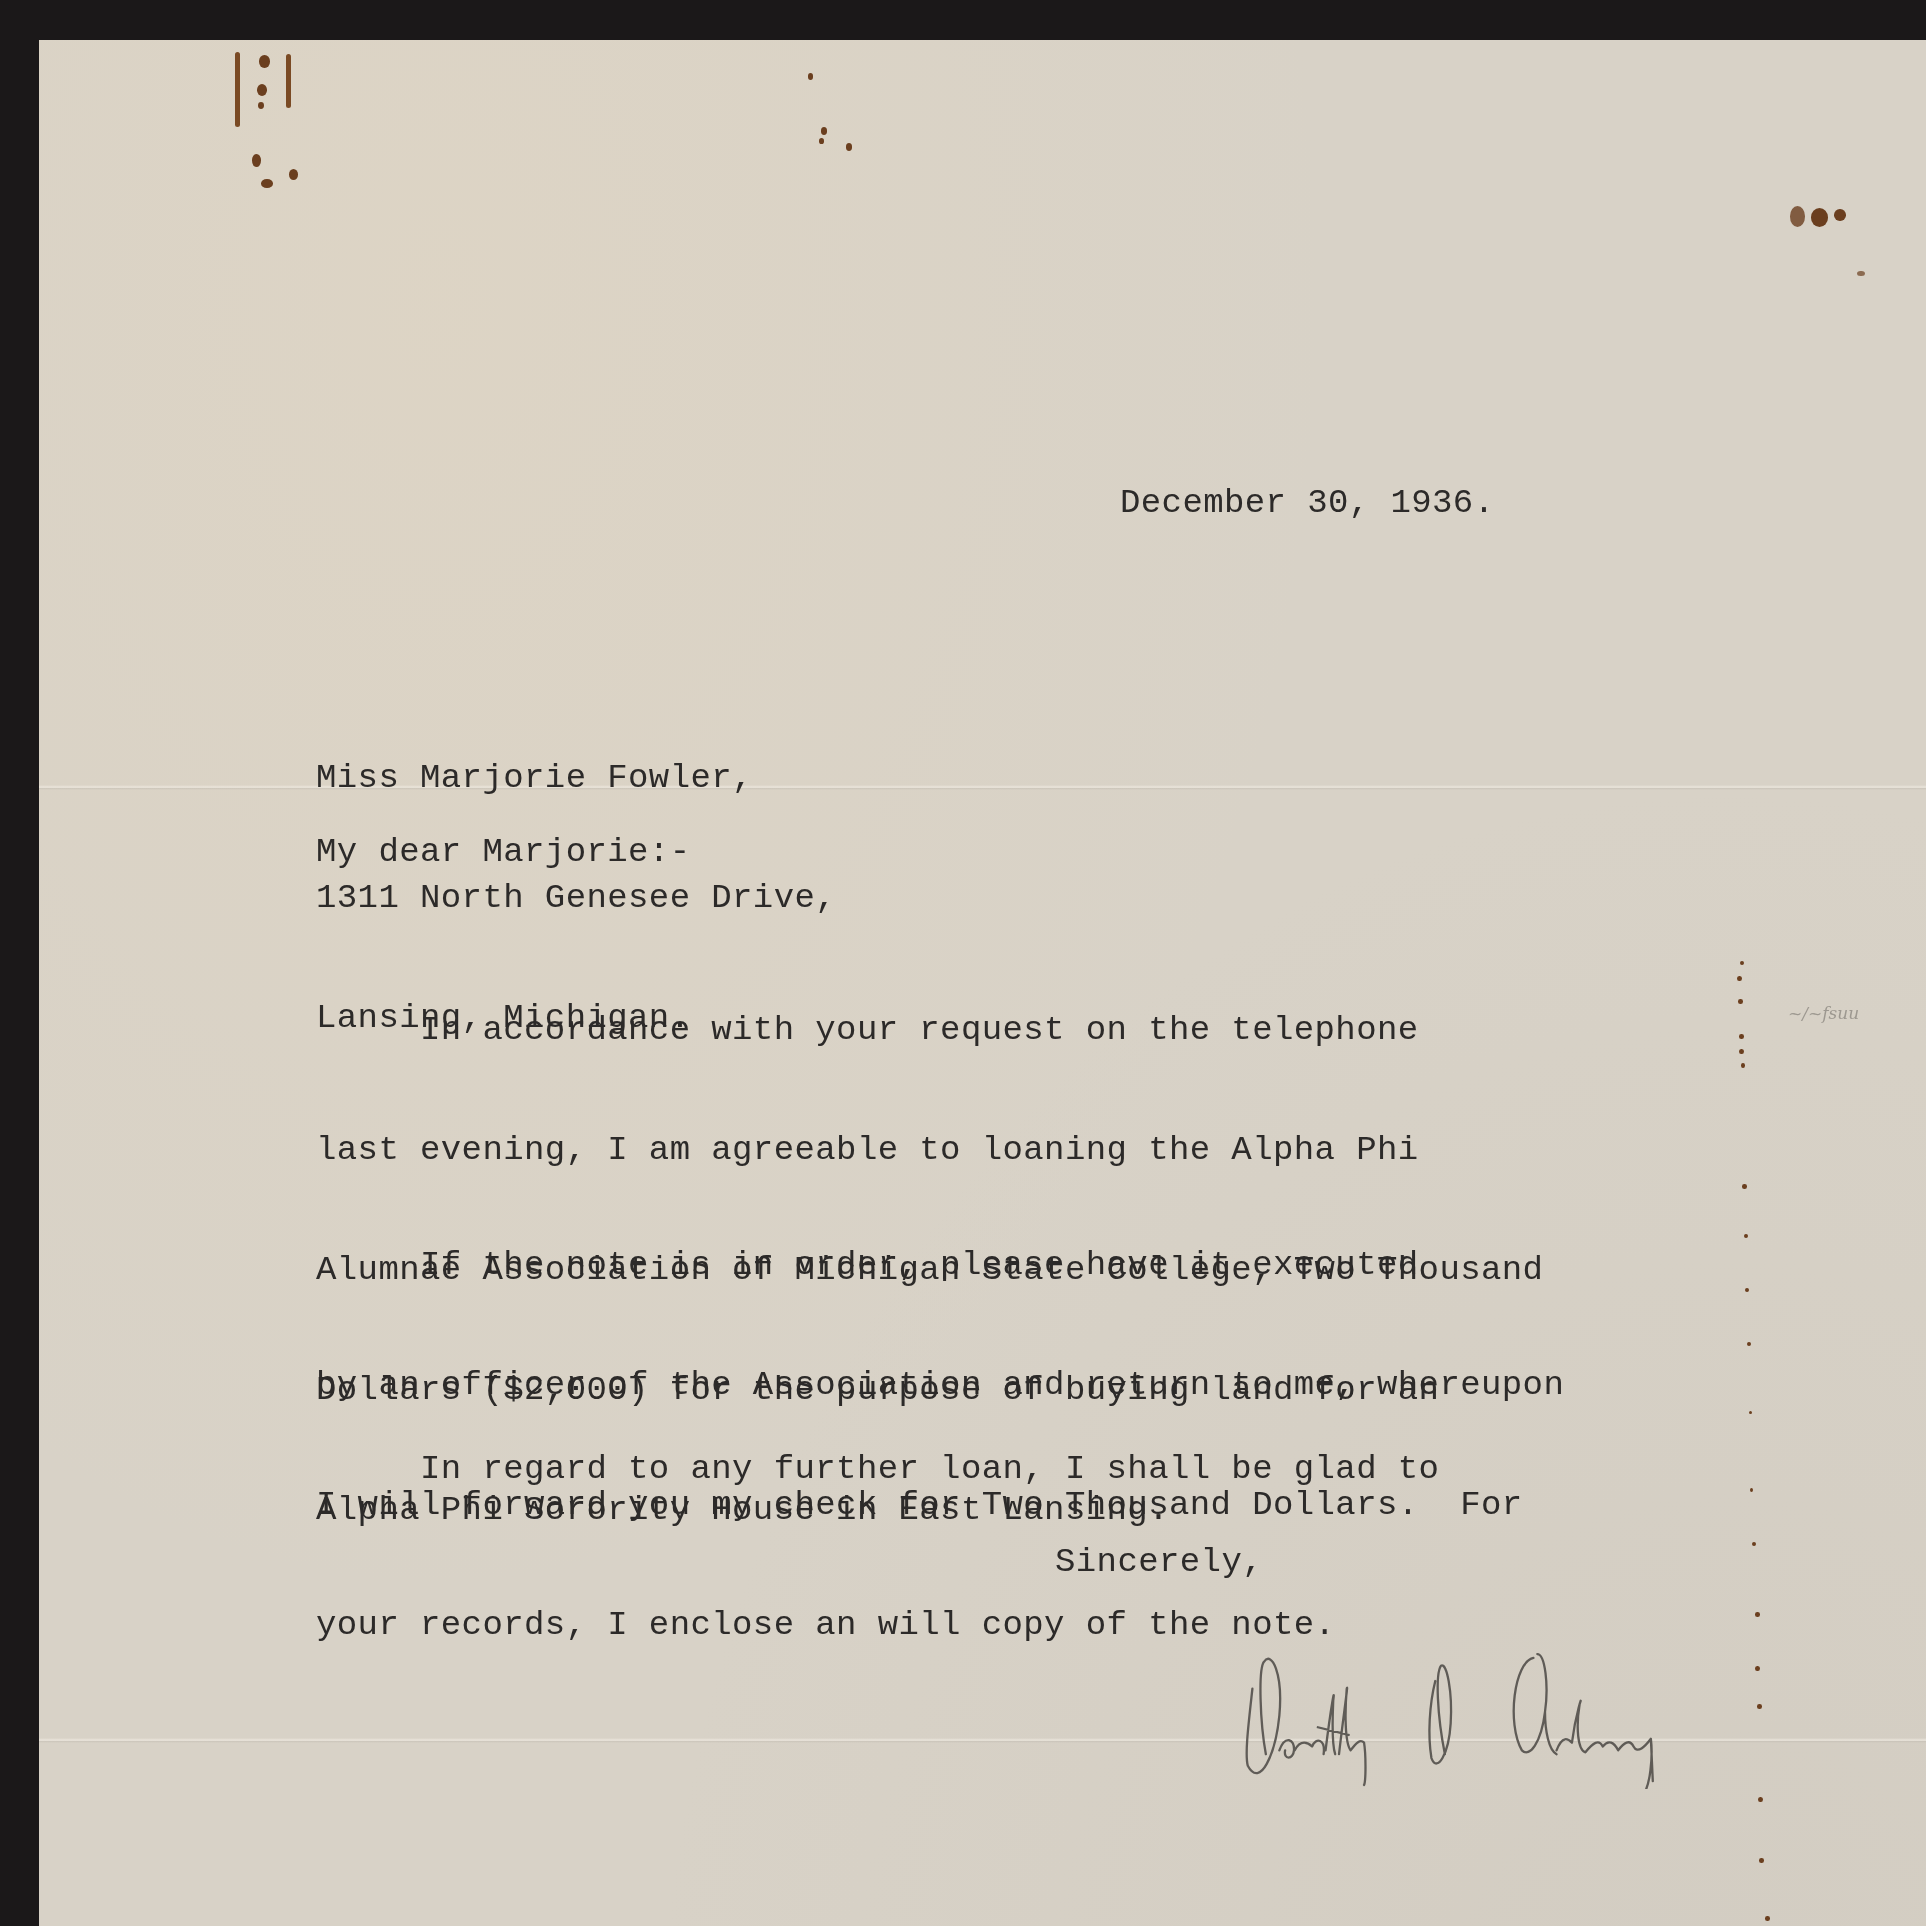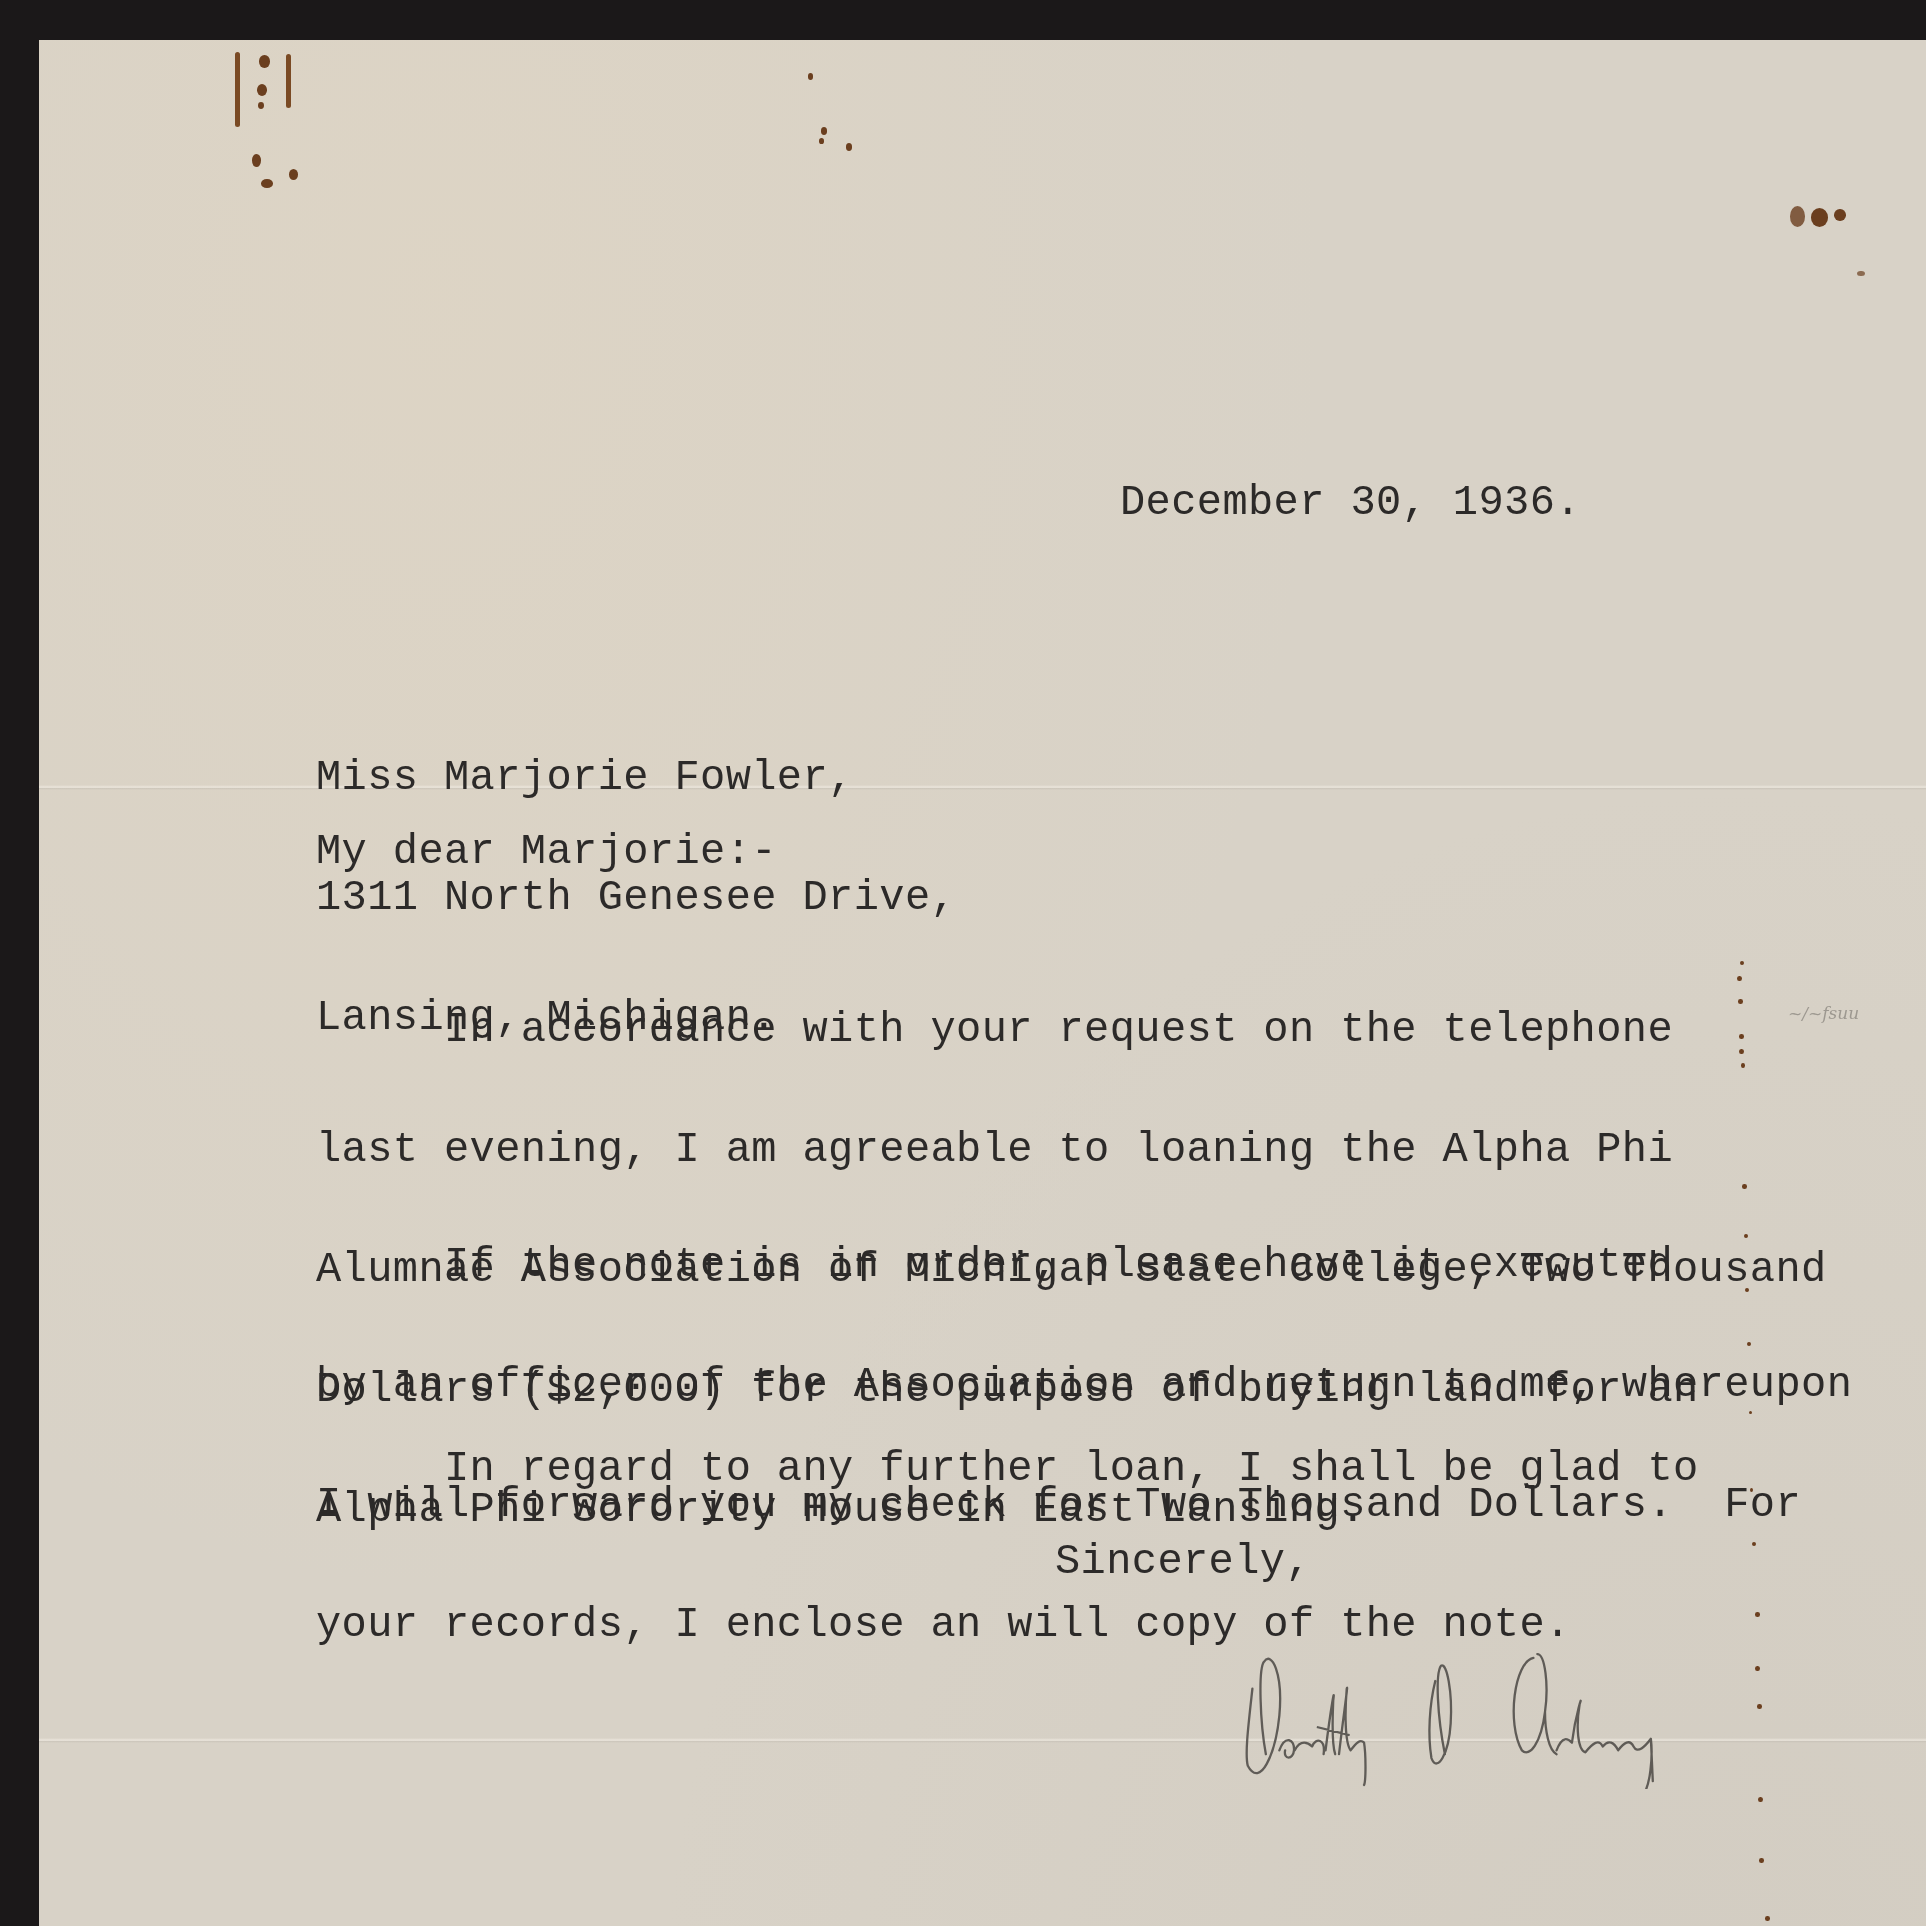--- a/index.html
+++ b/index.html
@@ -17,21 +17,21 @@
       radial-gradient(ellipse at 20% 10%, rgba(225,214,195,0.55) 0%, rgba(216,210,199,0) 40%),
       radial-gradient(ellipse at 85% 80%, rgba(200,194,184,0.35) 0%, rgba(216,210,199,0) 45%);
   }
   .fold {
     position: absolute; left: 0; width: 100%; height: 5.4px;
     background: linear-gradient(to bottom, rgba(0,0,0,0) 0%, rgba(240,235,226,0.8) 45%, rgba(190,184,174,0.4) 70%, rgba(0,0,0,0) 100%);
   }
   .typed {
     position: absolute;
     font-family: "Liberation Mono", "DejaVu Sans Mono", monospace;
-    font-size: 42px;
+    font-size: 34px;
     line-height: 40px;
     color: #2c2a29;
     white-space: pre;
     letter-spacing: 0.4px;
   }
   .line { display: block; }
   .signature {
     position: absolute;
     left: 1198px; top: 1587px;
     width: 693px; height: 162px;

